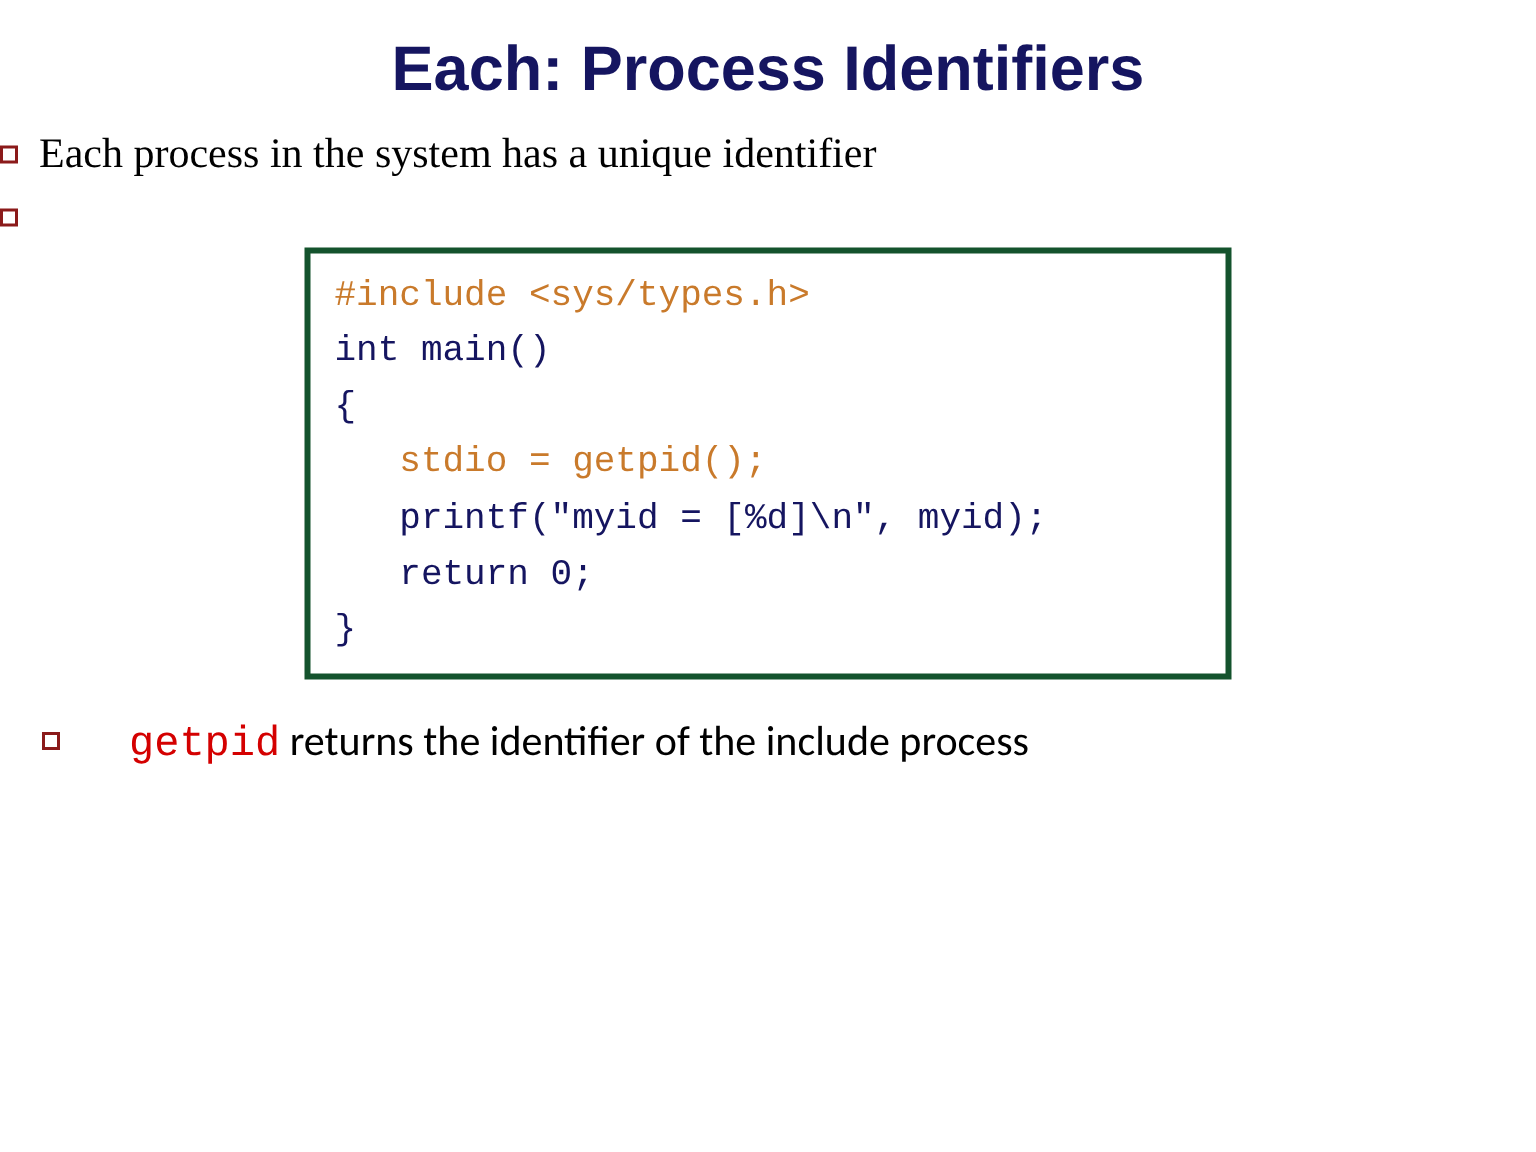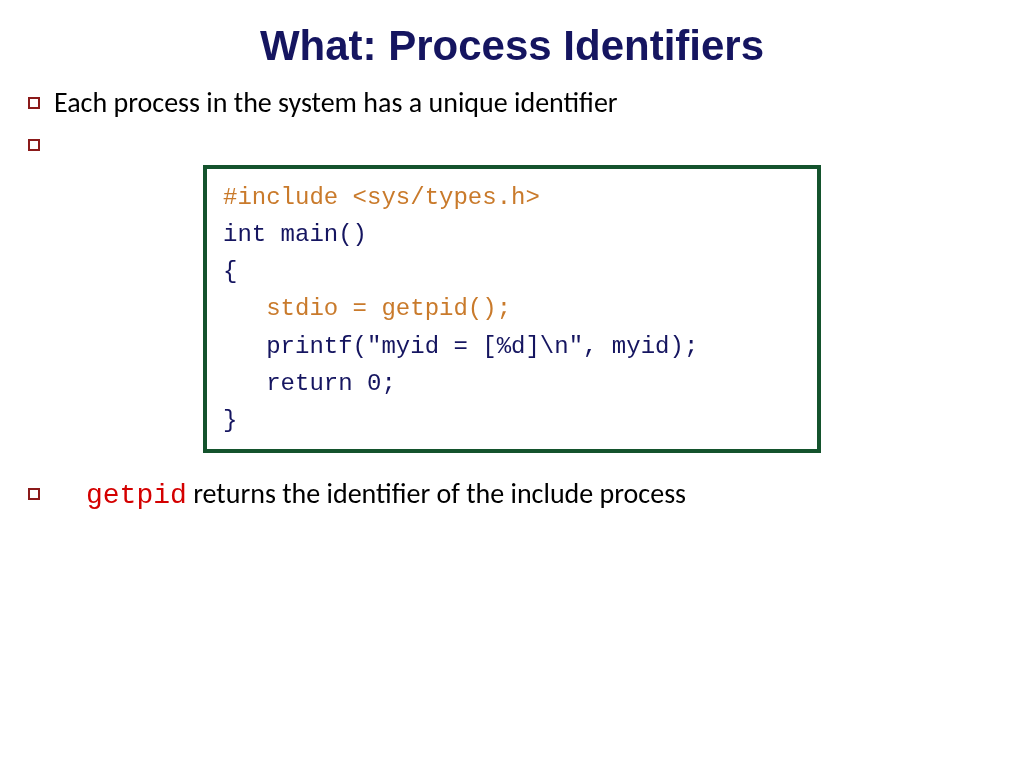--- a/index.html
+++ b/index.html
@@ -14,22 +14,22 @@
   .title {
     text-align: center;
     font-size: 42px;
     font-weight: bold;
     color: #151560;
     padding-top: 22px;
     padding-bottom: 14px;
     font-family: Arial, sans-serif;
   }
   .bullets {
-    padding-left: 28px;
     padding-right: 28px;
+    font-family: Liberation Serif, serif;
   }
   .bullet-row {
     display: flex;
     align-items: flex-start;
     font-size: 28px;
     color: #000000;
     line-height: 1.35;
     margin-bottom: 4px;
   }
   .bullet-square {
@@ -60,21 +60,21 @@
     margin-left: 32px;
   }
   .footer-bullets {
     padding-left: 28px;
     padding-right: 28px;
   }
 </style>
 </head>
 <body>
 
-<div class="title">What: Process Identifiers</div>
+<div class="title">Each: Process Identifiers</div>
 
 <div class="bullets">
   <div class="bullet-row">
     <div class="bullet-square"></div>
     <div>Each process in the system has a unique identifier</div>
   </div>
   <div class="bullet-row">
     <div class="bullet-square"></div>
   </div>
 </div>

